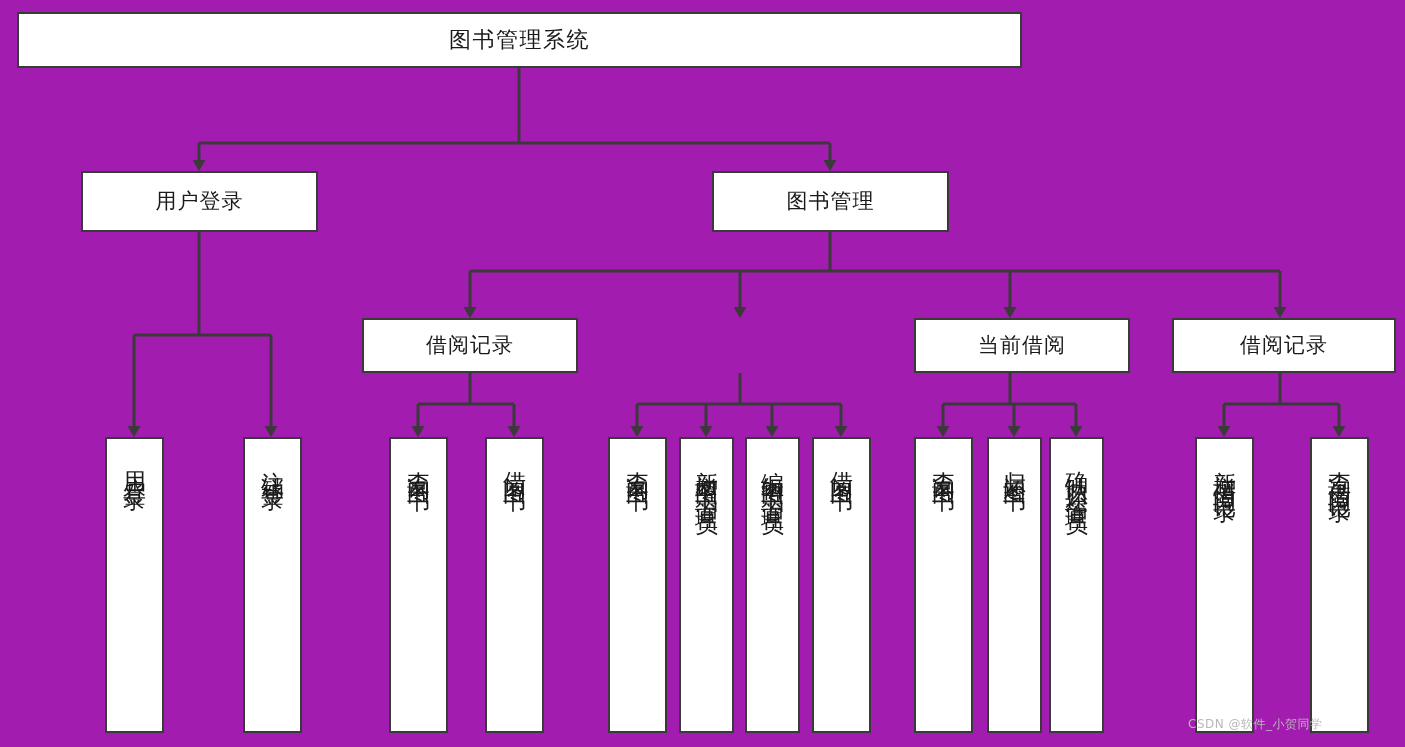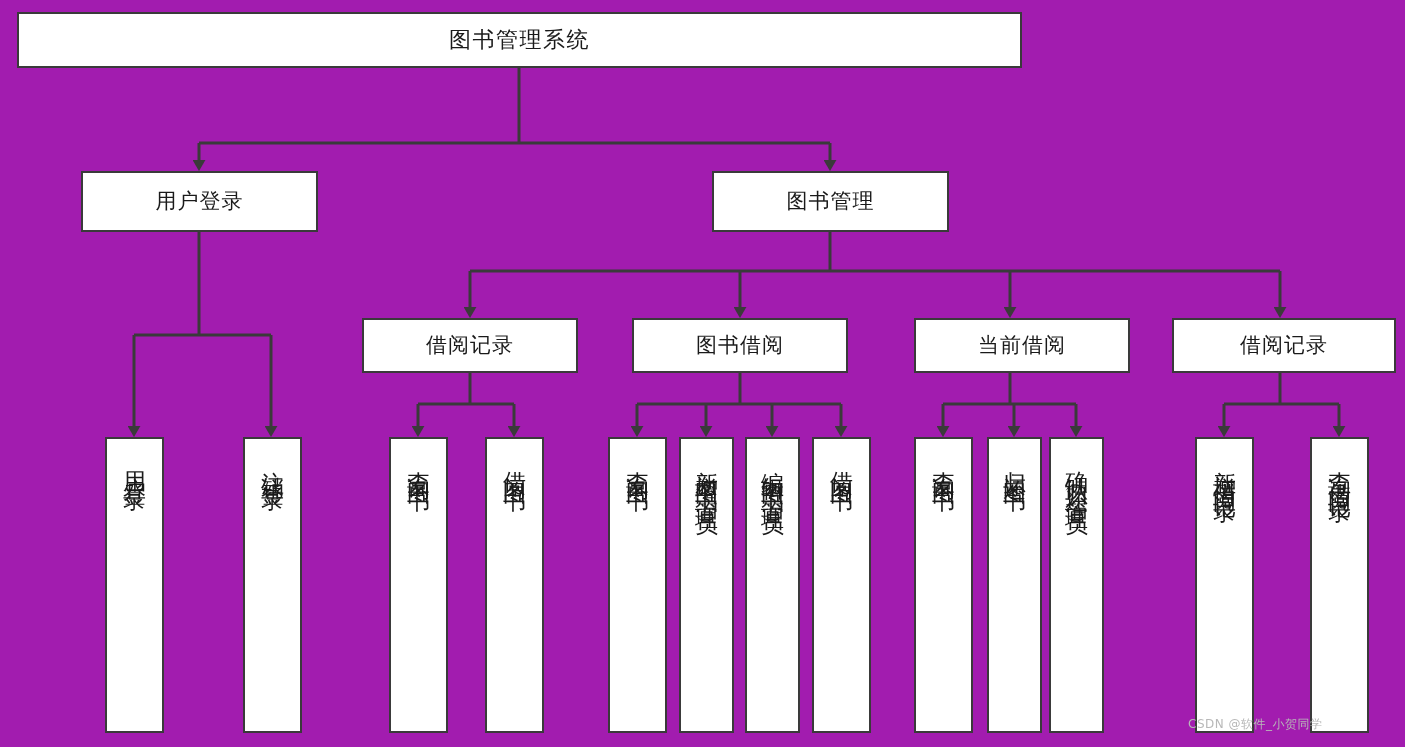--- a/index.html
+++ b/index.html
@@ -134,23 +134,20 @@
   <div class="node horiz" style="left:81px; top:171px; width:237px; height:61px;">
     <span class="label">用户登录</span>
   </div>
   <div class="node horiz" style="left:712px; top:171px; width:237px; height:61px;">
     <span class="label">图书管理</span>
   </div>
 
   <div class="node horiz" style="left:362px; top:318px; width:216px; height:55px;">
     <span class="label">借阅记录</span>
   </div>
-  <div class="node horiz" style="left:632px; top:318px; width:216px; height:55px;">
-    <span class="label">图书借阅</span>
-  </div>
   <div class="node horiz" style="left:902px; top:318px; width:216px; height:55px;margin-left:12px;">
     <span class="label">当前借阅</span>
   </div>
   <div class="node horiz" style="left:1172px; top:318px; width:224px; height:55px;">
     <span class="label">借阅记录</span>
   </div>
 
   <div class="node vert" style="left:105px; top:437px; width:59px; height:296px;">
     <span class="label">用户登录</span>
   </div>

